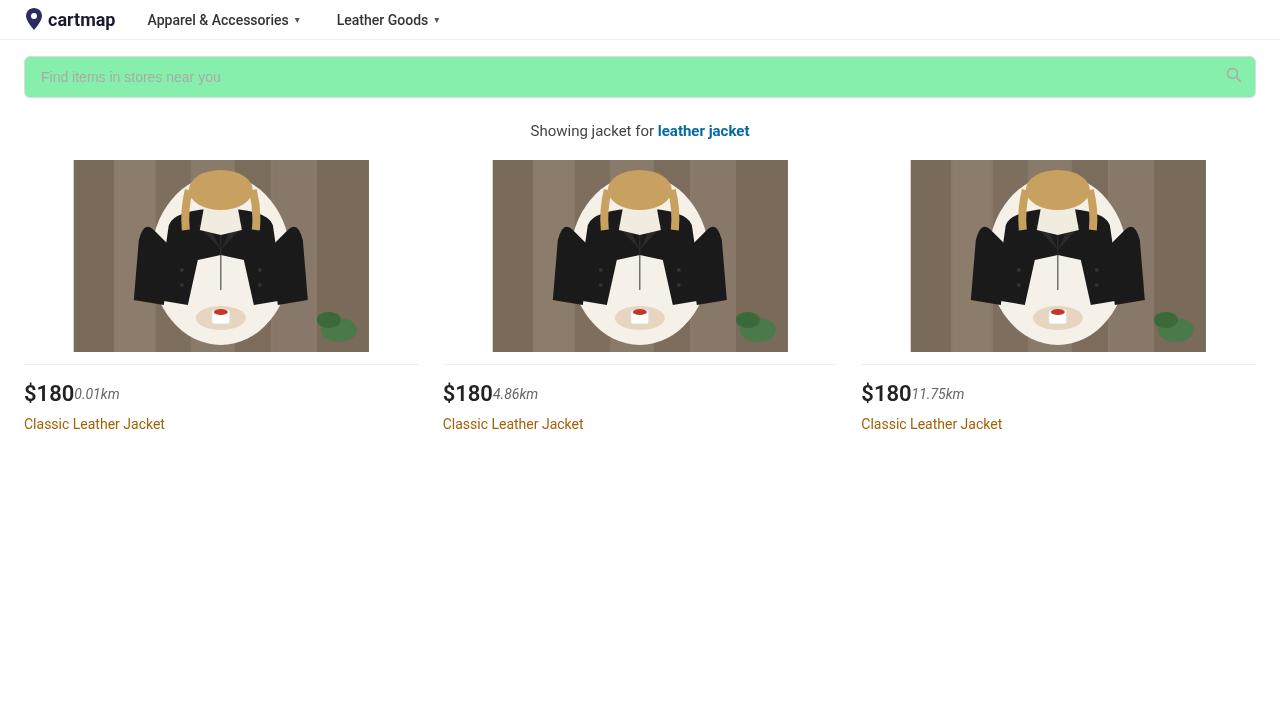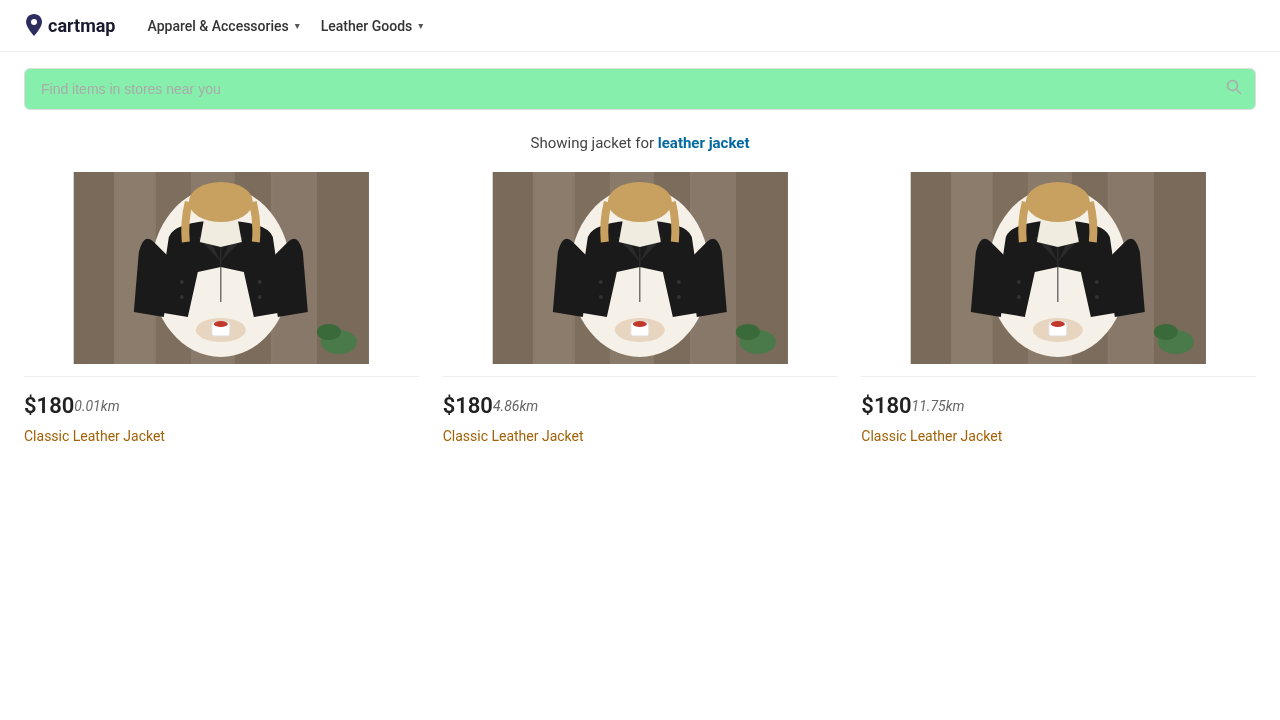--- a/index.html
+++ b/index.html
@@ -14,21 +14,21 @@
       color: #333;
       width: 1280px;
       min-height: 720px;
     }
 
     
     .navbar {
       display: flex;
       align-items: center;
       padding: 0 24px;
-      height: 52px;
+      height: 40px;
       border-bottom: 1px solid #eee;
       gap: 32px;
     }
 
     .logo {
       display: flex;
       align-items: center;
       gap: 4px;
       font-weight: 700;
       font-size: 18px;
@@ -37,21 +37,21 @@
     }
 
     .logo-pin {
       width: 20px;
       height: 24px;
     }
 
     .nav-links {
       display: flex;
       align-items: center;
-      gap: 21px;
+      gap: 37px;
       list-style: none;
     }
 
     .nav-item {
       display: flex;
       align-items: center;
       gap: 6px;
       font-size: 14px;
       color: #333;
       cursor: pointer;

